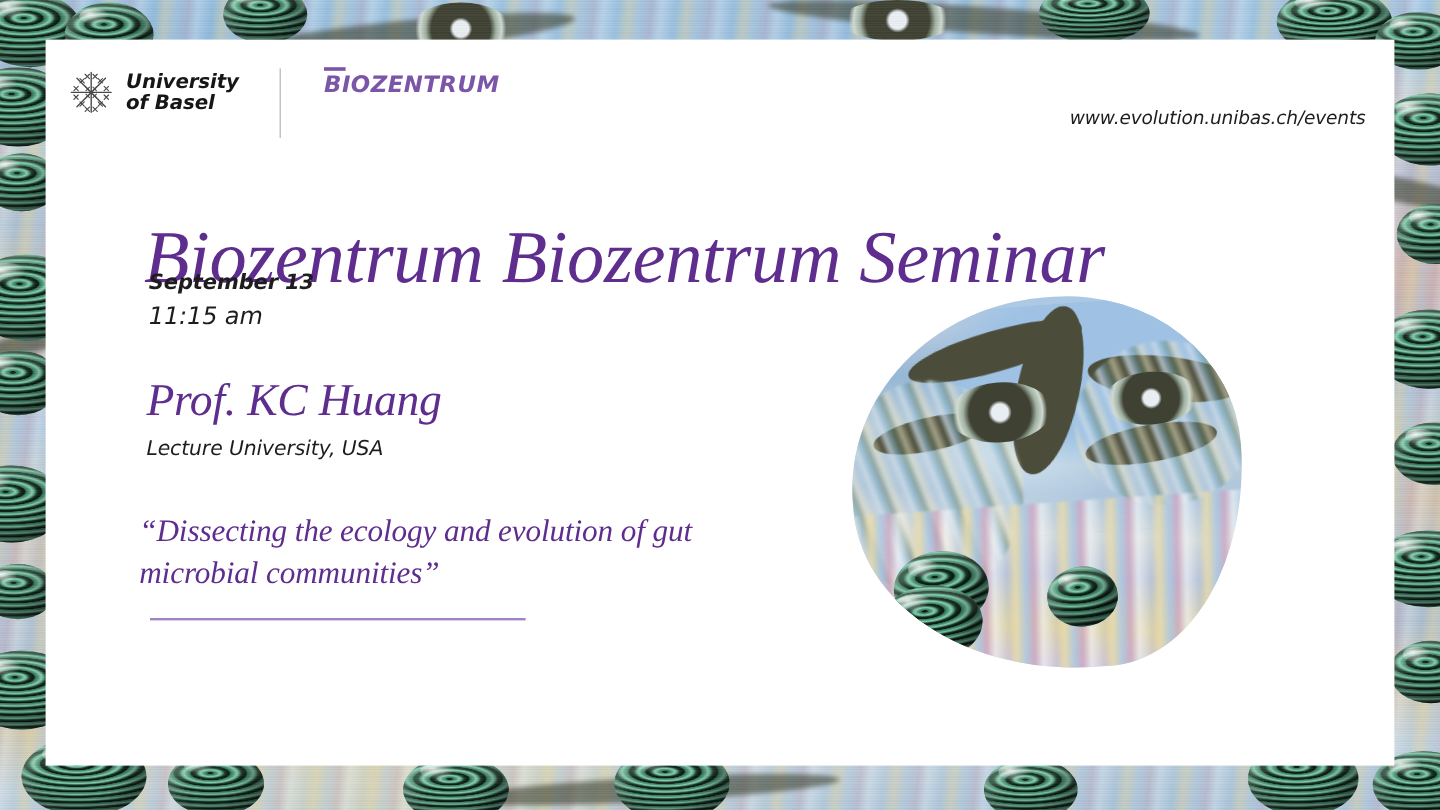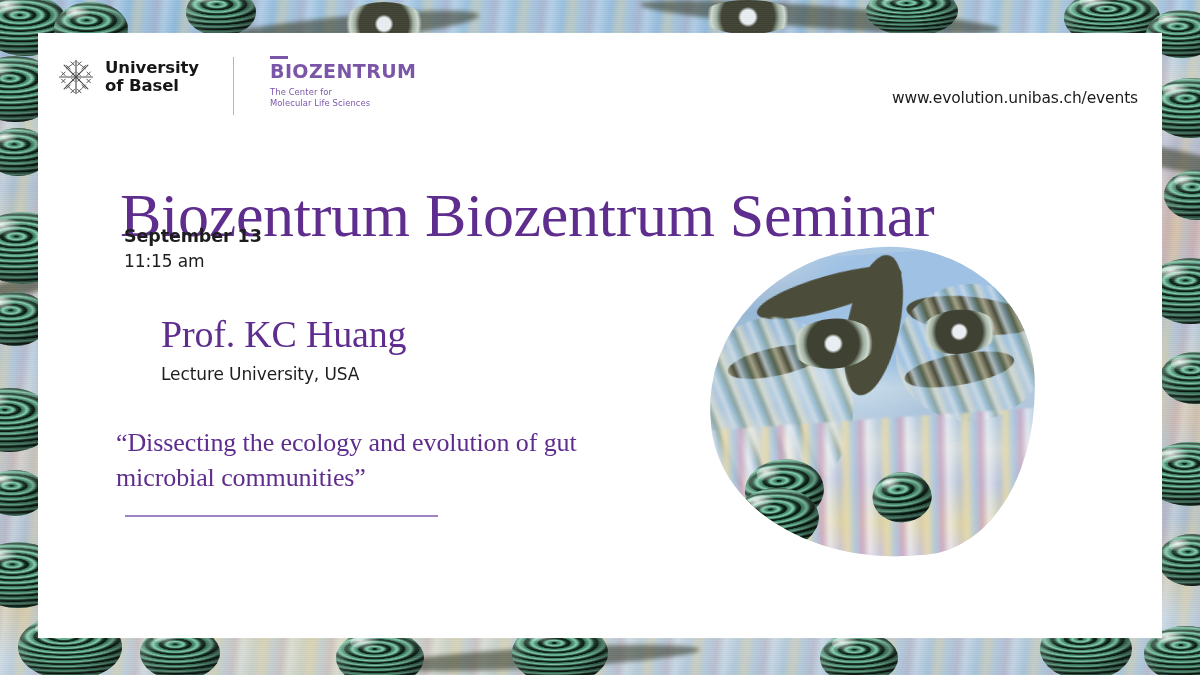--- a/index.html
+++ b/index.html
@@ -10,20 +10,21 @@
   body {
     font-family: "Liberation Sans", sans-serif;
   }
 
   .poster {
     position: relative;
     width: 1200px;
     height: 675px;
     overflow: hidden;
     background: #a3a3a3;
+    font-style: italic;
   }
 
   
   .bg {
     position: absolute;
     inset: 0;
     overflow: hidden;
   }
   .bg-base {
     position: absolute;
@@ -207,31 +208,30 @@
     font-family: "DejaVu Sans", sans-serif;
     color: #1d1d1d;
   }
   .d-date {
     font-size: 17.5px;
     font-weight: 700;
     line-height: 1.5;
     letter-spacing: -0.1px;
   }
   .d-time, .d-place {
-    font-size: 17px;
+    font-size: 20px;
     font-weight: 400;
     line-height: 1.45;
     letter-spacing: -0.1px;
   }
 
   .speaker {
     position: absolute;
     left: 84px;
     top: 282px;
-    margin-left: 39px;
   }
   .sp-name {
     font-family: "Liberation Serif", serif;
     font-size: 38px;
     color: #5e2d8e;
     line-height: 1.05;
     letter-spacing: -0.2px;
   }
   .sp-aff {
     margin-top: 9px;
@@ -487,22 +487,20 @@
           </span>
           <span class="unibas-text">University
 of Basel</span>
         </div>
 
         <span class="logo-divider"></span>
 
         <div class="bz">
           <div class="bz-bar"></div>
           <div class="bz-name">BIOZENTRUM</div>
-          <div class="bz-sub">The Center for
-Molecular Life Sciences</div>
         </div>
 
       </div>
 
       <div class="url">www.evolution.unibas.ch/events</div>
     </div>
 
     <h1 class="main-title">Biozentrum Biozentrum Seminar</h1>
 
     <div class="details">

